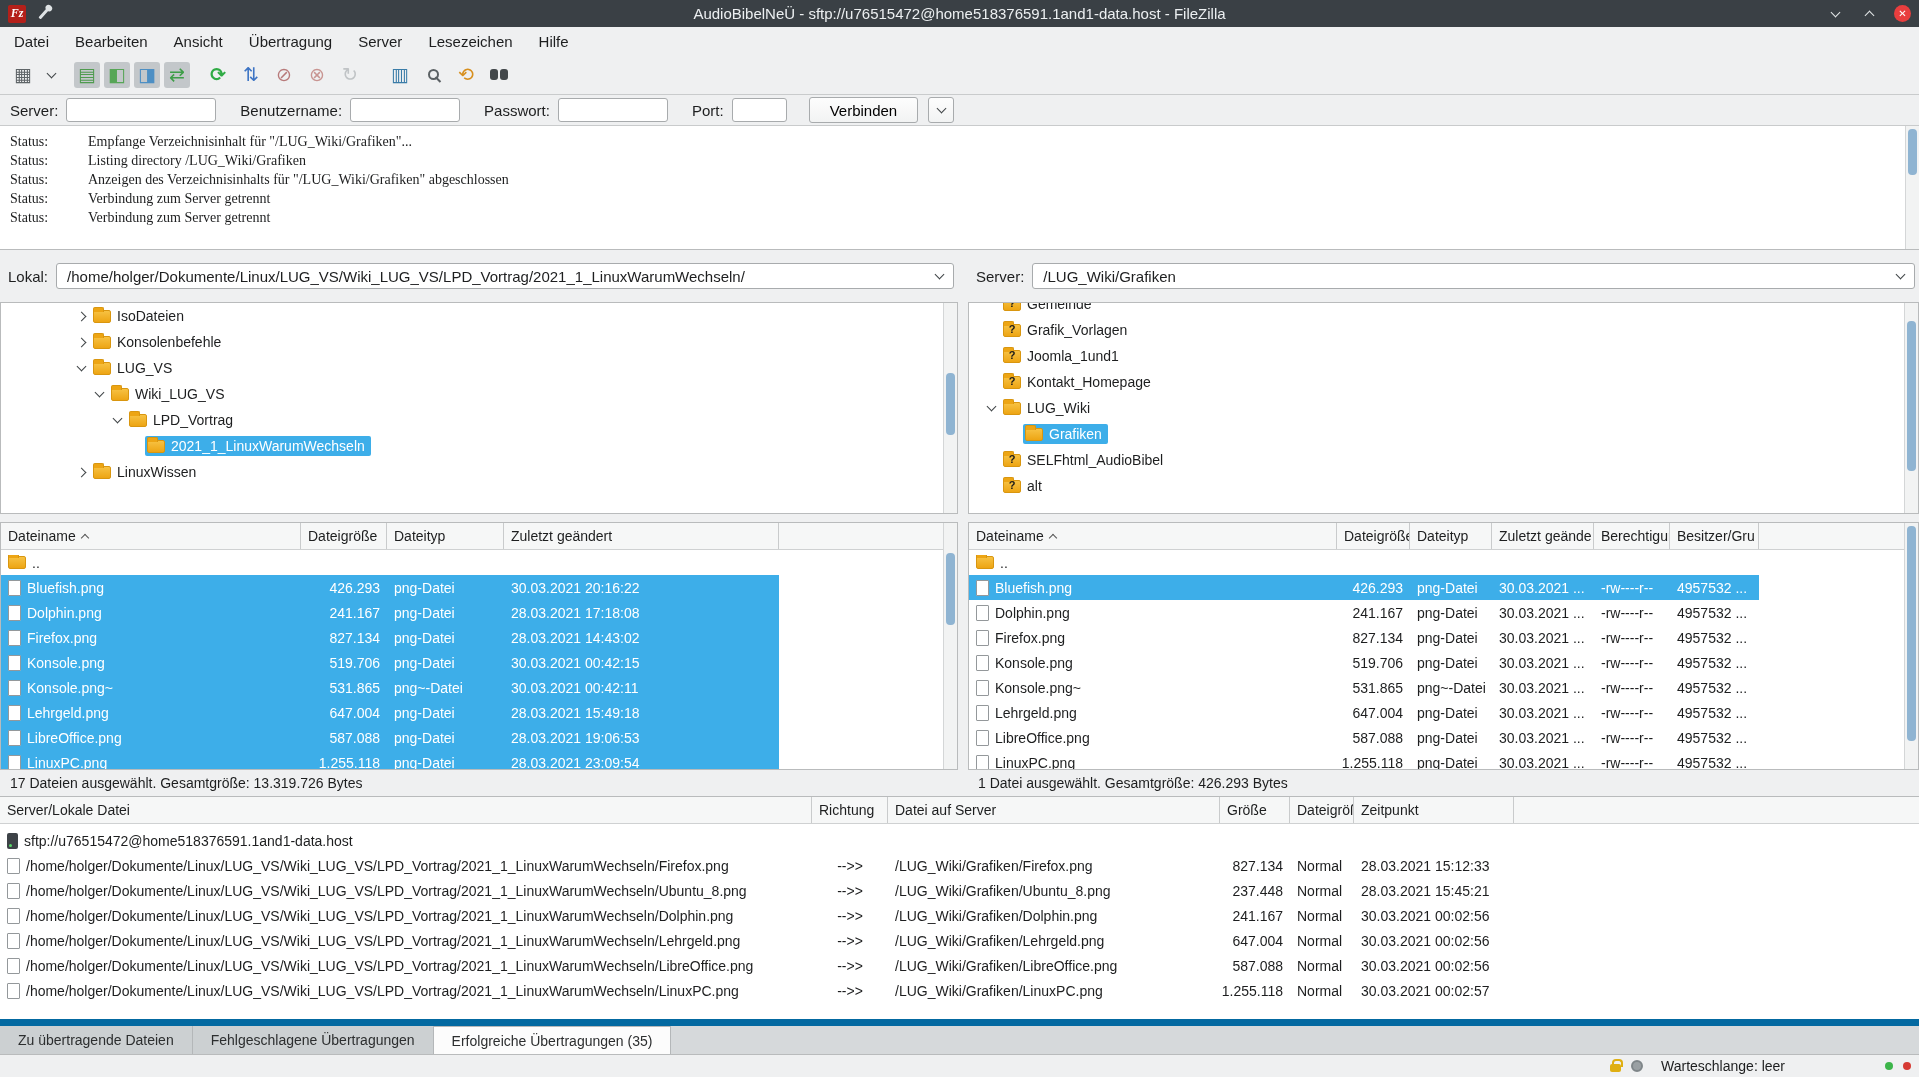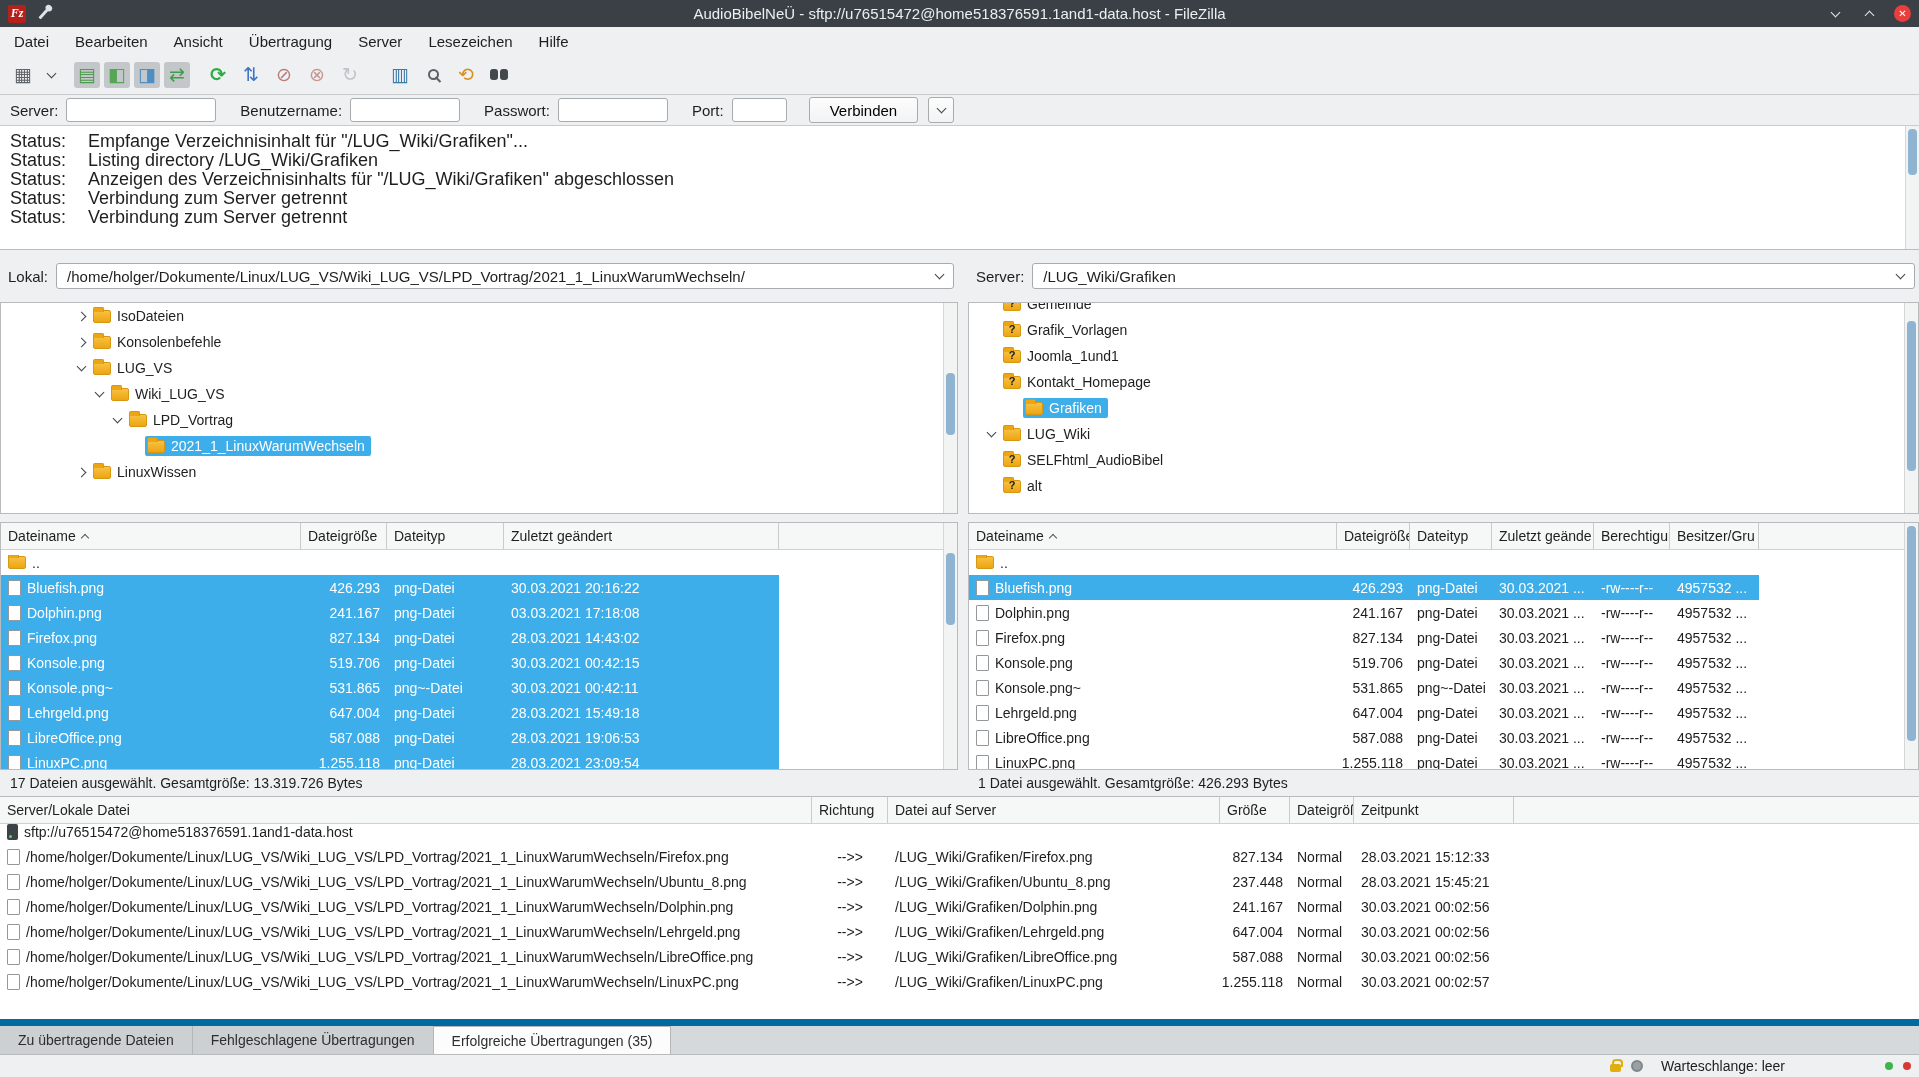--- a/index.html
+++ b/index.html
@@ -55,21 +55,21 @@
   
   .quickconnect { height:31px; display:flex; align-items:center; gap:8px; padding:0 10px; border-bottom:1px solid #c9cbcc; font-size:15px; flex:0 0 auto; }
   .qc-input { height:24px; border:1px solid #a8abad; border-radius:3px; background:#fff; padding:0 5px; font:14px "Liberation Sans",sans-serif; }
   .qc-server { width:150px; } .qc-user { width:110px; } .qc-pass { width:110px; } .qc-port { width:55px; }
   .qc-label { margin-left:16px; } .qc-label.first { margin-left:0; }
   .qc-btn { height:26px; margin-left:14px; padding:0 20px; background:linear-gradient(#fdfdfd,#f2f3f3); border:1px solid #a8abad; border-radius:3px; font:15px "Liberation Sans",sans-serif; }
   .qc-drop { height:26px; width:26px; background:linear-gradient(#fdfdfd,#f2f3f3); border:1px solid #a8abad; border-radius:3px; display:flex; align-items:center; justify-content:center; margin-left:2px; }
 
   
   .statuslog { height:124px; background:#fff; border-bottom:1px solid #b9bbbc; position:relative; padding:6px 0 0 10px; flex:0 0 auto; overflow:hidden; }
-  .slog-line { display:flex; line-height:19px; font-size:18px; }
+  .slog-line { display:flex; line-height:19px; font-size:14px;font-family:Liberation Serif, serif; }
   .slog-label { width:78px; flex:0 0 auto; }
   
   .sbv { position:absolute; top:0; right:0; bottom:0; width:14px; background:#f2f3f3; border-left:1px solid #d4d6d7; }
   .sbv .thumb { position:absolute; left:2px; right:2px; border-radius:4px; background:#8fb4d2; }
 
   
   .main { height:546px; display:flex; padding:0 0; flex:0 0 auto; }
   .pane { display:flex; flex-direction:column; background:#eff0f1; }
   .pane.left { width:958px; flex:0 0 auto; }
   .pane.right { flex:1; }
@@ -96,21 +96,21 @@
   .frow { height:25px; display:flex; align-items:center; }
   .fcell { padding:0 7px; overflow:hidden; white-space:nowrap; flex:0 0 auto; display:flex; align-items:center; gap:6px; }
   .fcell.rt { justify-content:flex-end; }
   .frow.sel { color:#fff; }
   .ficon { width:13px; height:16px; background:#fff; border:1px solid #94989b; border-radius:1px; flex:0 0 auto; }
   .panestatus { height:26px; display:flex; align-items:center; padding:0 10px; font-size:14px; flex:0 0 auto; }
 
   
   .queue { height:230px; background:#fff; border-top:1px solid #b9bbbc; border-bottom:7px solid #0369a1; overflow:hidden; flex:0 0 auto; }
   .qhead { height:27px; display:flex; background:#f6f7f7; border-bottom:1px solid #cfd1d2; }
-  .qrow { height:25px; display:flex; align-items:flex-start; }
+  .qrow { height:25px; display:flex; align-items:flex-end; }
   .srvicon { position:relative; width:11px; height:16px; background:#3d4247; border-radius:2px; flex:0 0 auto; }
   .srvicon::after { content:""; position:absolute; left:2px; bottom:2px; width:3px; height:3px; border-radius:50%; background:#59d969; }
   .ctr { justify-content:center; }
 
   
   .tabs { height:29px; background:#d6d9db; display:flex; align-items:stretch; border-bottom:1px solid #b9bbbc; flex:0 0 auto; }
   .tab { display:flex; align-items:center; padding:0 18px; font-size:14px; border-right:1px solid #b4b7b9; background:#ccd0d2; color:#2c2e2f; }
   .tab.active { background:#fcfcfc; border-top:1px solid #b4b7b9; }
 
   
@@ -383,21 +383,21 @@
                 <span class="ficon"></span>
                 <span>Dolphin.png</span>
               </div>
               <div class="fcell rt" style="width: 86px;">
                 <span>241.167</span>
               </div>
               <div class="fcell" style="width: 117px;">
                 <span>png-Datei</span>
               </div>
               <div class="fcell" style="width: 275px;">
-                <span>03.03.2021 17:18:08</span>
+                <span>28.03.2021 17:18:08</span>
               </div>
             </div>
             <div class="frow sel" style="background: linear-gradient(to right, rgb(61, 174, 233) 0px, rgb(61, 174, 233) 778px, transparent 778px);">
               <div class="fcell" style="width: 300px;">
                 <span class="ficon"></span>
                 <span>Firefox.png</span>
               </div>
               <div class="fcell rt" style="width: 86px;">
                 <span>827.134</span>
               </div>
@@ -532,34 +532,34 @@
             </div>
             <div class="tree-row" style="padding-left: 12px;">
               <span class="exp"></span>
               <span class="selwrap">
                 <span class="fold">
                   <span class="qm">?</span>
                 </span>
                 <span>Kontakt_Homepage</span>
               </span>
             </div>
+            <div class="tree-row" style="padding-left: 12px;">
+              <span class="exp">
+                <span class="chev d"></span>
+              </span>
+              <span class="selwrap">
+                <span class="fold"></span>
+                <span>LUG_Wiki</span>
+              </span>
+            </div>
             <div class="tree-row" style="padding-left: 34px;">
               <span class="exp"></span>
               <span class="selwrap sel">
                 <span class="fold"></span>
                 <span>Grafiken</span>
-              </span>
-            </div>
-            <div class="tree-row" style="padding-left: 12px;">
-              <span class="exp">
-                <span class="chev d"></span>
-              </span>
-              <span class="selwrap">
-                <span class="fold"></span>
-                <span>LUG_Wiki</span>
               </span>
             </div>
             <div class="tree-row" style="padding-left: 12px;">
               <span class="exp"></span>
               <span class="selwrap">
                 <span class="fold">
                   <span class="qm">?</span>
                 </span>
                 <span>SELFhtml_AudioBibel</span>
               </span>

